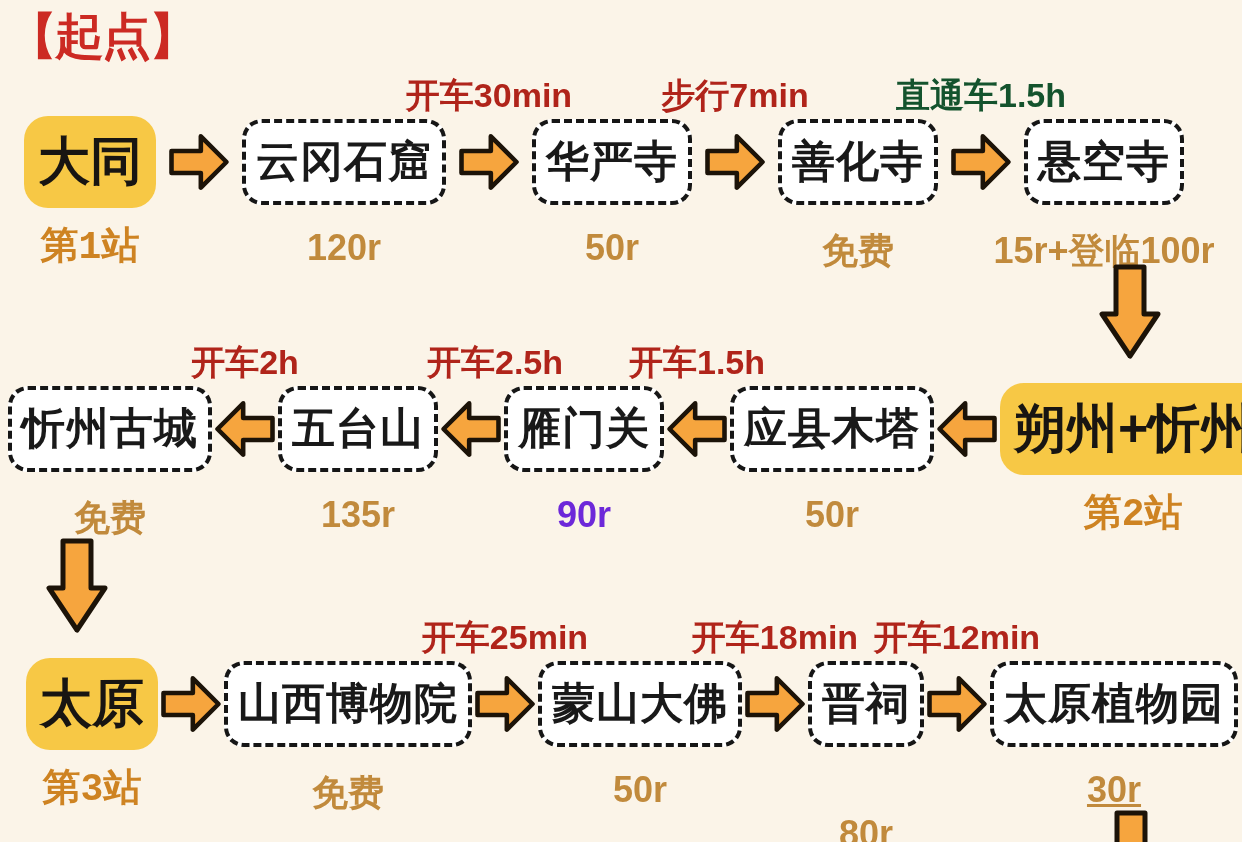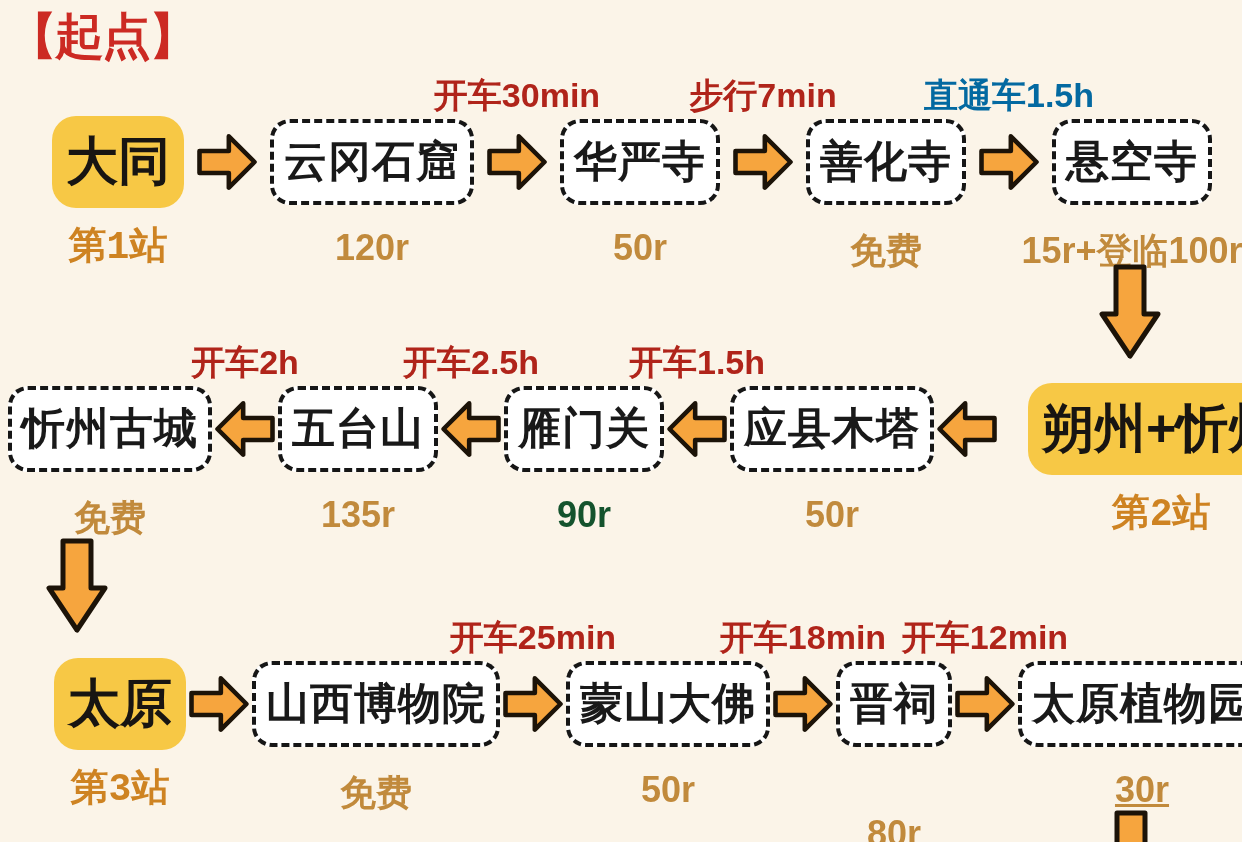--- a/index.html
+++ b/index.html
@@ -13,21 +13,21 @@
     font-size:49px;font-weight:bold;letter-spacing:-2px;
     white-space:nowrap;
   }
   .route-row{
     position:absolute;display:flex;align-items:center;height:96px;
   }
   .station-box{
     position:relative;height:92px;border-radius:24px;
     display:flex;align-items:center;justify-content:center;
     padding:0 14px;font-size:52px;font-weight:bold;color:#181512;
-    white-space:nowrap;flex:0 0 auto;letter-spacing:0px;margin-left:28px;
+    white-space:nowrap;flex:0 0 auto;letter-spacing:0px;
   }
   .station-label{
     position:absolute;top:calc(100% + 12px);left:50%;transform:translateX(-50%);
     font-size:38px;font-weight:bold;white-space:nowrap;font-family:Liberation Mono, monospace;
   }
   .stop-box{
     position:relative;height:78px;border:4px dashed #161616;border-radius:20px;
     background:#ffffff;display:flex;align-items:center;justify-content:center;
     padding:0 10px;font-size:43px;font-weight:600;color:#191919;
     white-space:nowrap;flex:0 0 auto;letter-spacing:1px;
@@ -84,21 +84,21 @@
         <div class="travel-label" style="color: rgb(176, 36, 26);">步行7min</div>
       </div>
       <div class="stop-box">
         <span>善化寺</span>
         <div class="price-label" style="color: rgb(193, 138, 60);">免费</div>
       </div>
       <div class="arrow-wrap">
         <svg width="62" height="66" viewBox="0 0 66 72">
           <path d="M3 24 L35 24 L35 8 L63 36 L35 64 L35 48 L3 48 Z" fill="#f6a53e" stroke="#1c1308" stroke-width="5" stroke-linejoin="round"></path>
         </svg>
-        <div class="travel-label" style="color: #0369a1;">直通车1.5h</div>
+        <div class="travel-label" style="color: #14532d;">直通车1.5h</div>
       </div>
       <div class="stop-box">
         <span>悬空寺</span>
         <div class="price-label" style="color: rgb(193, 138, 60);">15r+登临100r</div>
       </div>
     </div>
     <div class="route-row" style="left: 8px; top: 381px; gap: 2px;">
       <div class="stop-box">
         <span>忻州古城</span>
         <div class="price-label" style="color: rgb(193, 138, 60);">免费</div>
@@ -110,25 +110,25 @@
         <div class="travel-label" style="color: rgb(176, 36, 26); margin-top: 8px;">开车2h</div>
       </div>
       <div class="stop-box">
         <span>五台山</span>
         <div class="price-label" style="color: rgb(193, 138, 60);">135r</div>
       </div>
       <div class="arrow-wrap">
         <svg width="62" height="66" viewBox="0 0 66 72">
           <path d="M3 24 L35 24 L35 8 L63 36 L35 64 L35 48 L3 48 Z" fill="#f6a53e" stroke="#1c1308" stroke-width="5" stroke-linejoin="round" transform="translate(66,0) scale(-1,1)"></path>
         </svg>
-        <div class="travel-label" style="color: rgb(176, 36, 26);">开车2.5h</div>
+        <div class="travel-label" style="color: rgb(176, 36, 26); margin-left: 24px;">开车2.5h</div>
       </div>
       <div class="stop-box">
         <span>雁门关</span>
-        <div class="price-label" style="color: #14532d;">90r</div>
+        <div class="price-label" style="color: #6d28d9;">90r</div>
       </div>
       <div class="arrow-wrap">
         <svg width="62" height="66" viewBox="0 0 66 72">
           <path d="M3 24 L35 24 L35 8 L63 36 L35 64 L35 48 L3 48 Z" fill="#f6a53e" stroke="#1c1308" stroke-width="5" stroke-linejoin="round" transform="translate(66,0) scale(-1,1)"></path>
         </svg>
         <div class="travel-label" style="color: rgb(176, 36, 26);">开车1.5h</div>
       </div>
       <div class="stop-box">
         <span>应县木塔</span>
         <div class="price-label" style="color: rgb(193, 138, 60);">50r</div>

